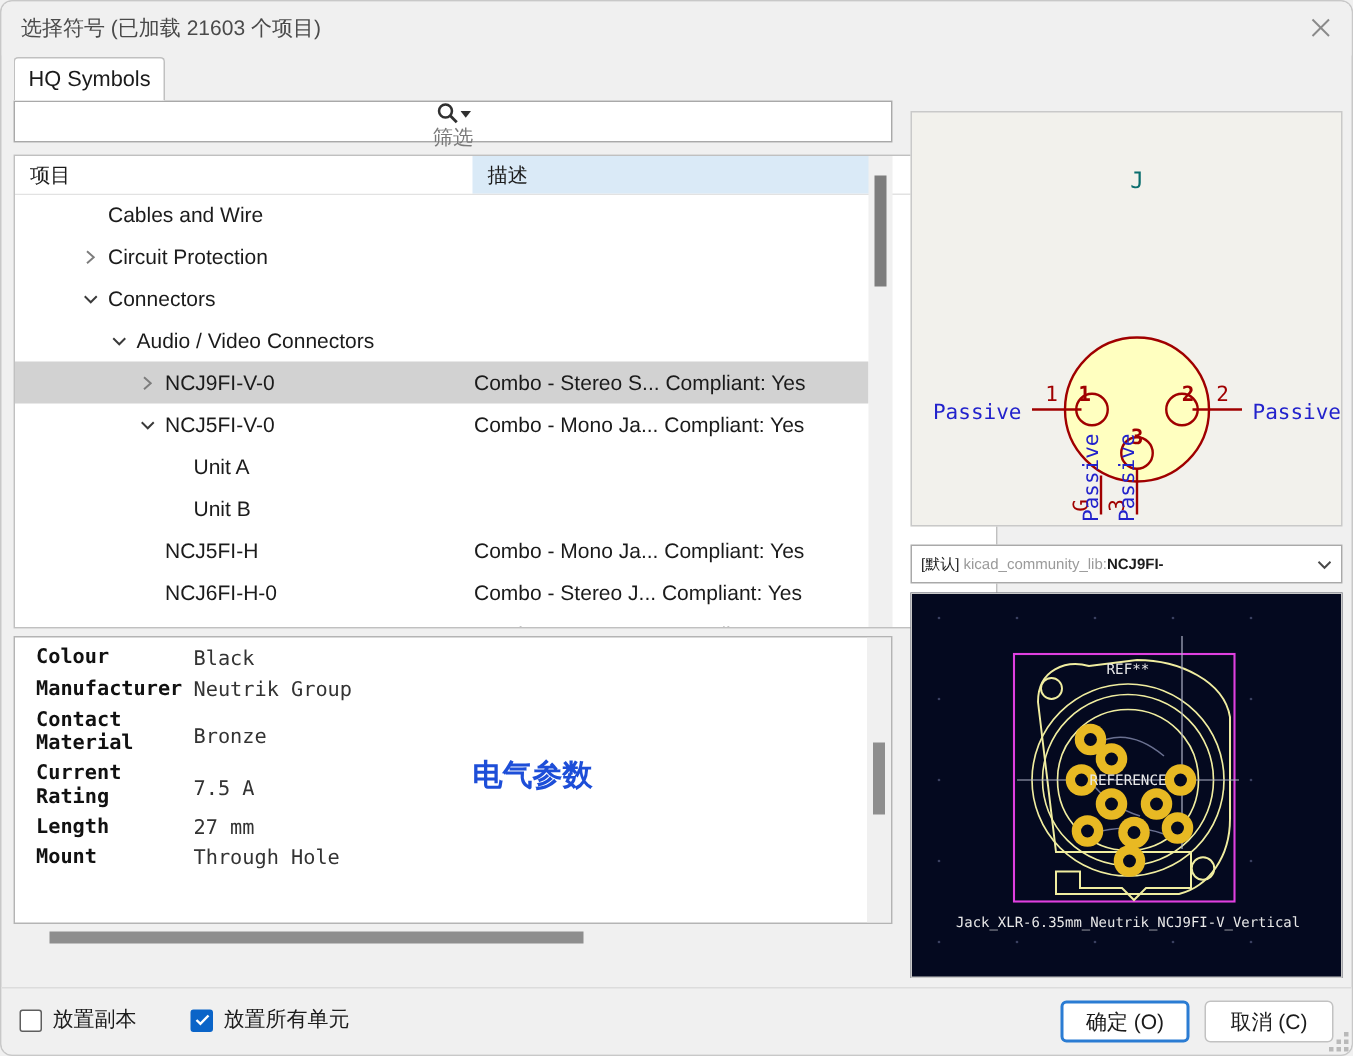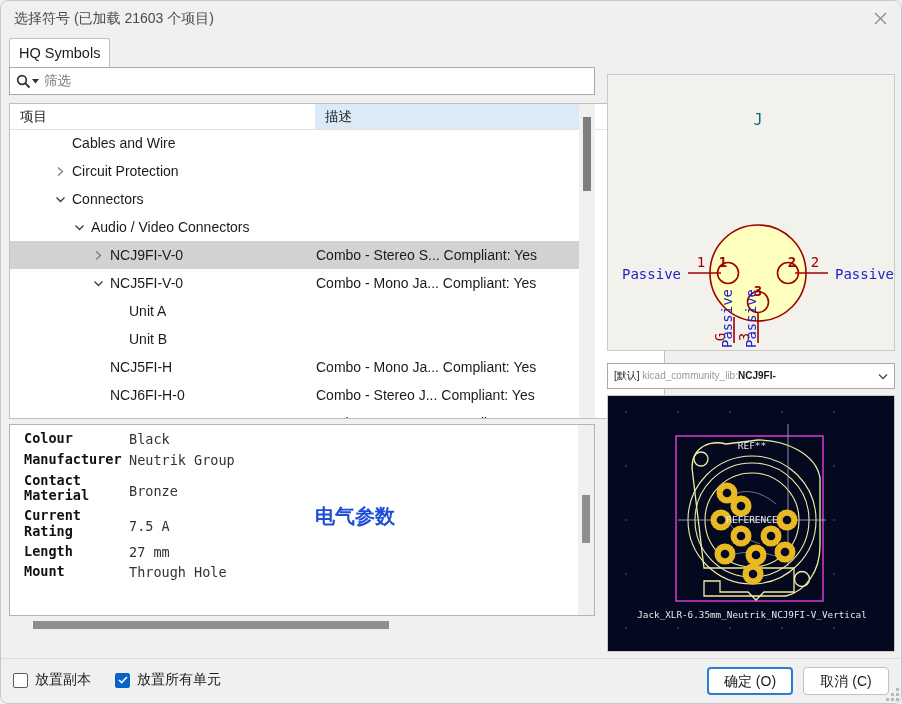--- a/index.html
+++ b/index.html
@@ -68,20 +68,21 @@
   .left-pane {
     position:absolute; left:8px; top:66px;
     width:586px; height:585px;
   }
   .search-box {
     position:absolute; left:0; top:0; width:586px; height:28px;
     background:#ffffff; border:1px solid #a9a9a9;
     box-sizing:border-box;
     display:flex; align-items:center;
     cursor:text;
+    flex-direction:column;
   }
   .search-icon-wrap {
     width:34px; height:26px; display:flex; align-items:center;
     justify-content:center; gap:1px;
   }
   .search-placeholder {
     font-size:13.5px; color:#7a7a7a; white-space:nowrap;
   }
 
   
@@ -181,21 +182,21 @@
     position:absolute; left:606px; top:394px; width:288px; height:257px;
     background:#04091f; border:1px solid #c9c9c9;
     box-sizing:border-box; overflow:hidden;
   }
 
   
   .footer {
     position:absolute; left:0; bottom:0; width:902px; height:44px;
     background:#f0f0f0; border-top:1px solid #dcdcdc;
   }
-  .cbox-row { position:absolute; left:12px; top:12px; display:flex; gap:24px;font-family:Liberation Mono, monospace; }
+  .cbox-row { position:absolute; left:12px; top:12px; display:flex; gap:36px;font-family:Liberation Mono, monospace; }
   .cbox { display:flex; align-items:center; gap:7px; cursor:pointer; }
   .cb-sq {
     width:15px; height:15px; box-sizing:border-box;
     border:1px solid #5e5e5e; background:#ffffff; border-radius:2px;
     display:flex; align-items:center; justify-content:center;
   }
   .cb-sq.on { background:#0a64c8; border-color:#0a64c8; }
   .cb-label { font-size:14px; color:#1b1b1b; white-space:nowrap; }
 
   .btn-row { position:absolute; right:14px; top:8px; display:flex; gap:10px;margin-left:27px; }

